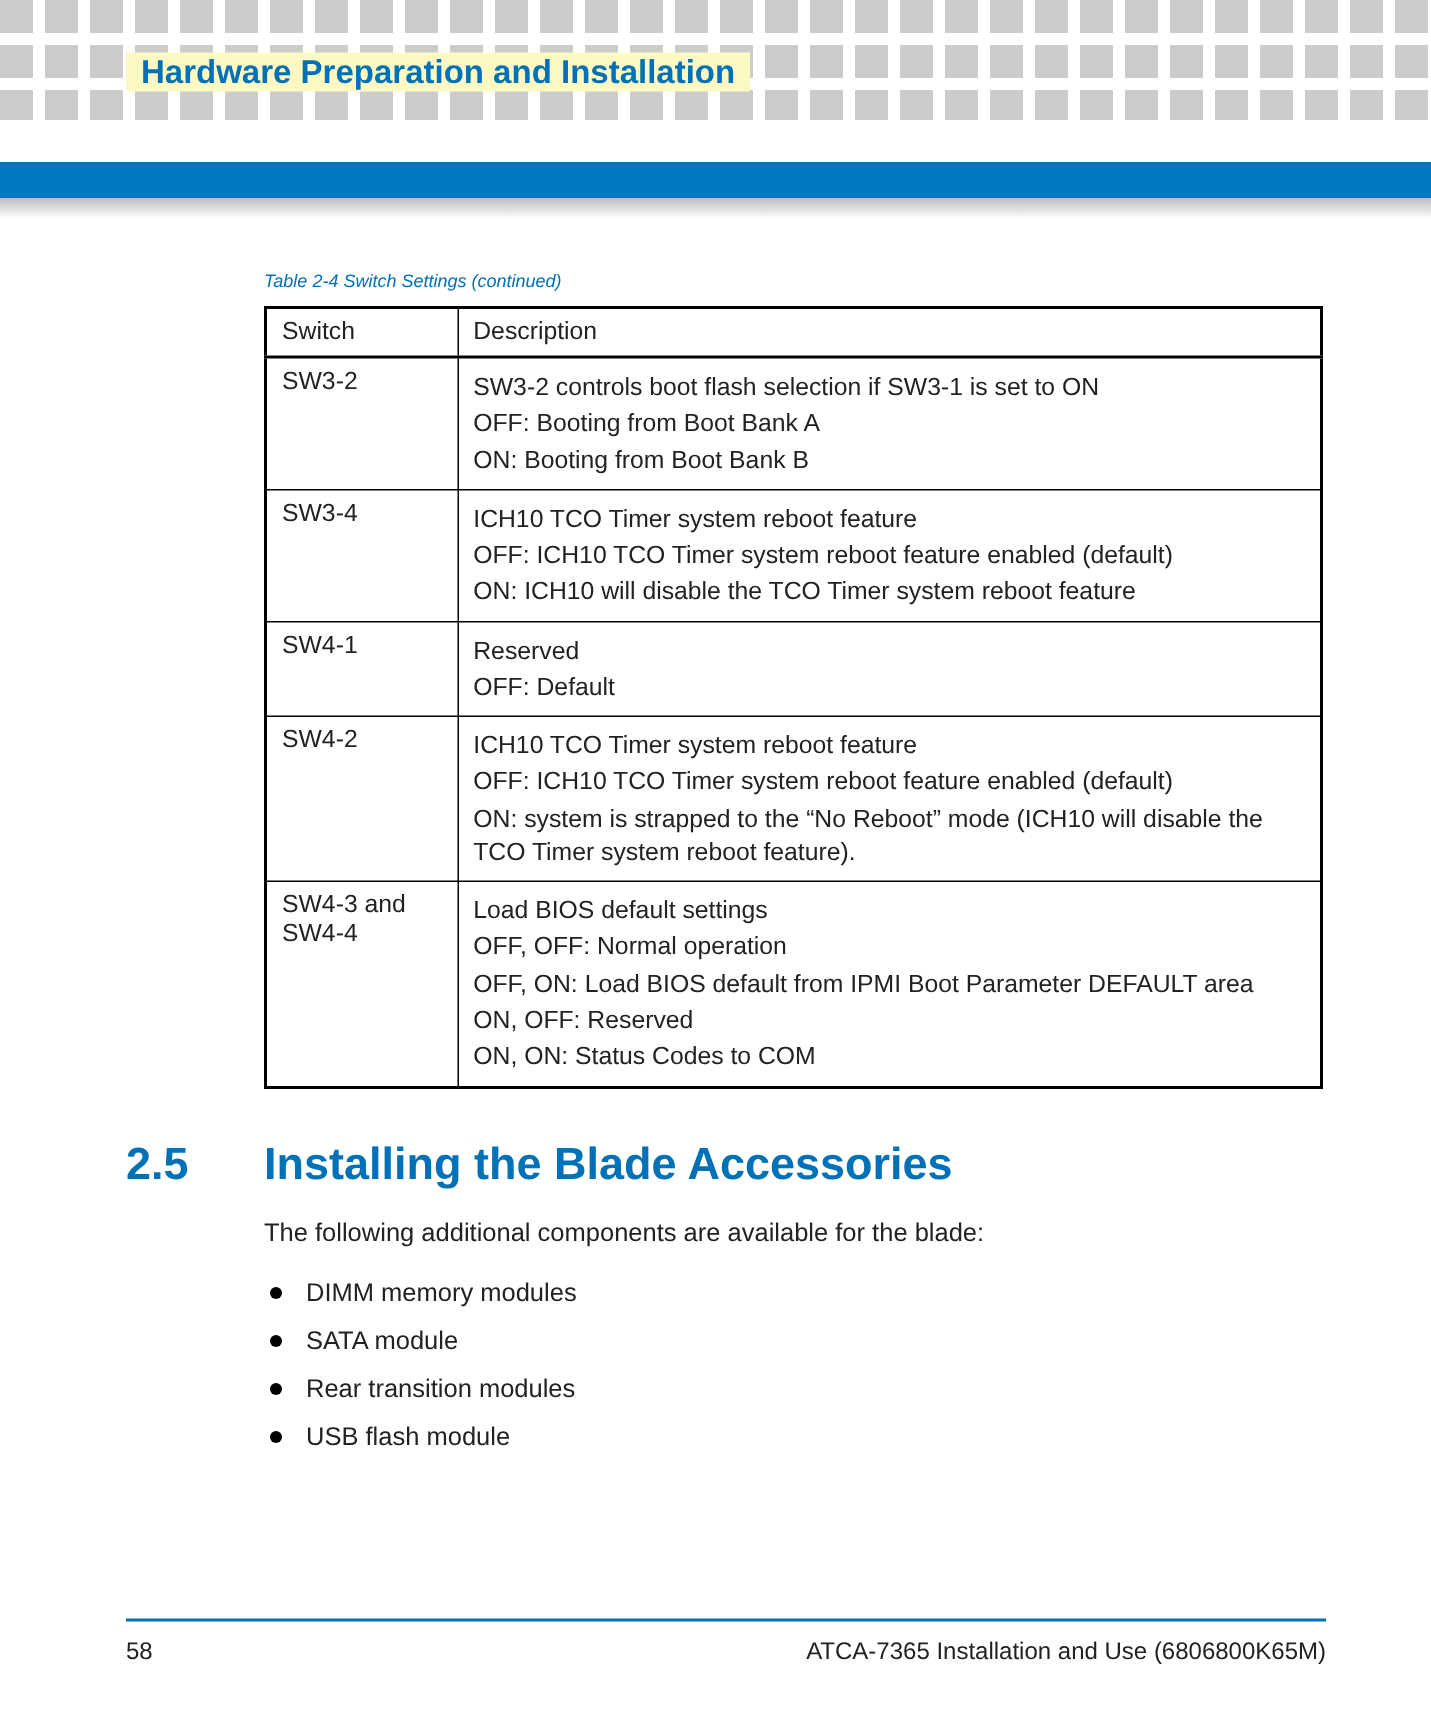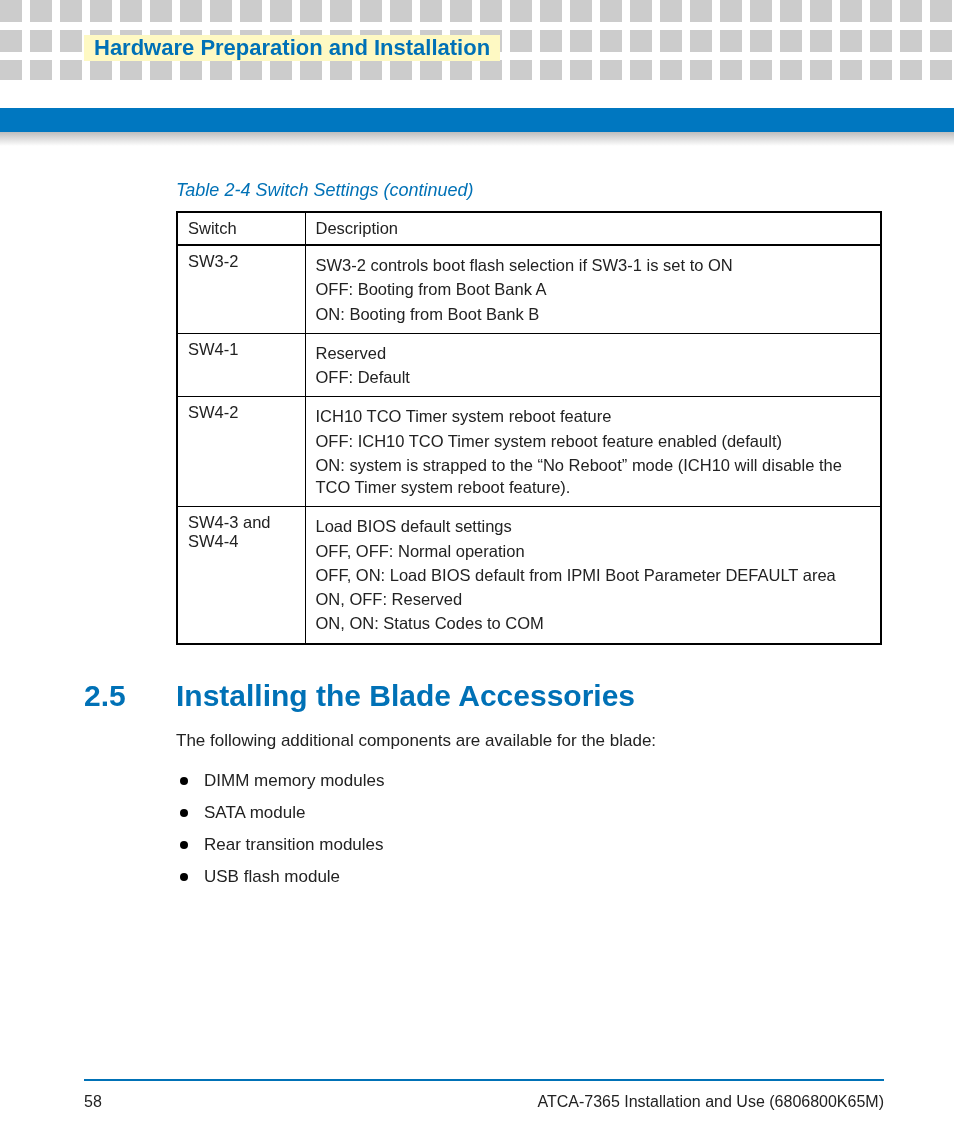--- a/index.html
+++ b/index.html
@@ -10,21 +10,21 @@
   .squares { position: absolute; top: 0; left: 0; width: 100%; height: 80px; overflow: hidden; }
   .squares .row { display: flex; gap: 8px; margin-bottom: 8px; }
   .squares .sq { width: 22px; height: 22px; background: #ccc; flex-shrink: 0; }
 
   .header-title { position: absolute; top: 35px; left: 84px; font-size: 22px; font-weight: 700; color: #0071b6; background: #fef9c3; padding: 0 10px; }
   .bluebar { position: absolute; top: 108px; left: 0; right: 0; height: 24px; background: #0077c0; }
   .shadow { position: absolute; top: 132px; left: 0; right: 0; height: 14px; background: linear-gradient(180deg,#bdbdbd 0%,rgba(255,255,255,0) 100%); }
 
   .content { position: absolute; top: 180px; left: 84px; width: 794px; }
 
-  .table-caption { color: #0071b6; font-style: italic; font-size: 18px; margin-left: 92px; margin-bottom: 10px; }
+  .table-caption { color: #0071b6; font-style: italic; font-size: 12px; margin-left: 92px; margin-bottom: 10px; }
 
   table.switch { width: 706px; margin-left: 92px; border-collapse: collapse; border: 2px solid #000; font-size: 16.5px; }
   table.switch th, table.switch td { border: 1px solid #000; padding: 6px 10px; text-align: left; vertical-align: top; font-weight: 400; }
   table.switch th { border-bottom: 2px solid #000; }
   table.switch td p { margin: 2px 0; line-height: 1.35; }
   table.switch col.c1 { width: 128px; }
 
   .section { display: flex; margin-top: 34px; }
   .secnum { width: 92px; font-size: 30px; font-weight: 700; color: #0071b6; flex-shrink: 0; }
   .sectitle { font-size: 30px; font-weight: 700; color: #0071b6; }
@@ -167,20 +167,28 @@
       <tbody id="switch-body">
           <tr>
             <td>SW3-2</td>
             <td>
               <p>SW3-2 controls boot flash selection if SW3-1 is set to ON</p>
               <p>OFF: Booting from Boot Bank A</p>
               <p>ON: Booting from Boot Bank B</p>
             </td>
           </tr>
           <tr>
+            <td>SW3-4</td>
+            <td>
+              <p>ICH10  TCO Timer system reboot feature</p>
+              <p>OFF: ICH10 TCO Timer system reboot feature enabled (default)</p>
+              <p>ON: ICH10 will disable the TCO Timer system reboot feature</p>
+            </td>
+          </tr>
+          <tr>
             <td>SW4-1</td>
             <td>
               <p>Reserved</p>
               <p>OFF: Default</p>
             </td>
           </tr>
           <tr>
             <td>SW4-2</td>
             <td>
               <p>ICH10 TCO Timer system reboot feature</p>

